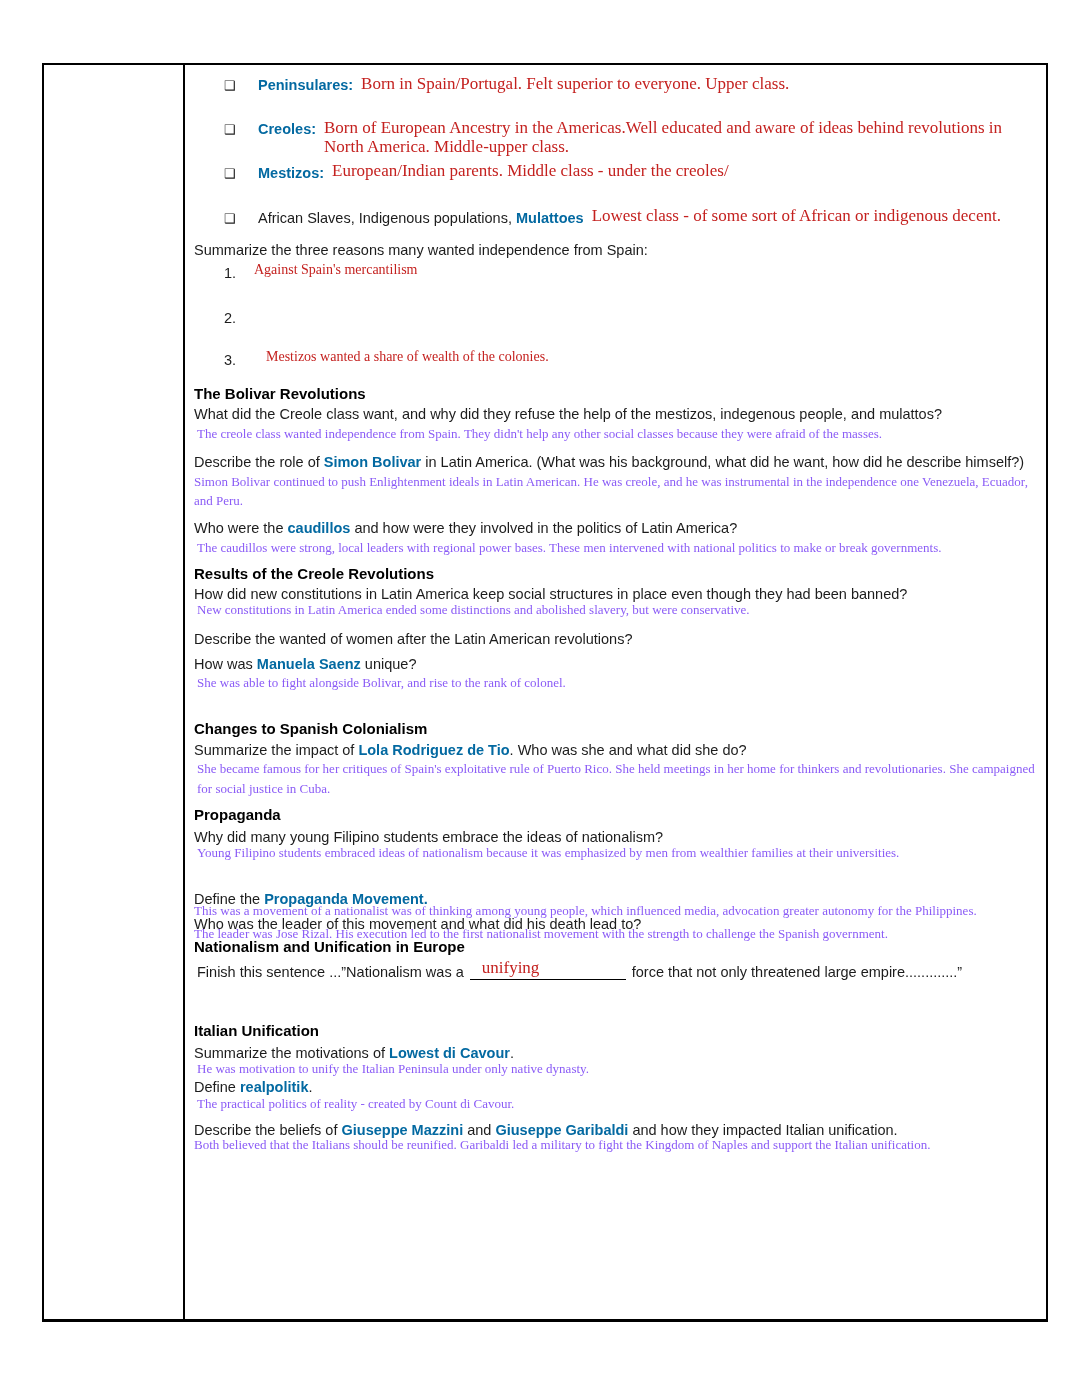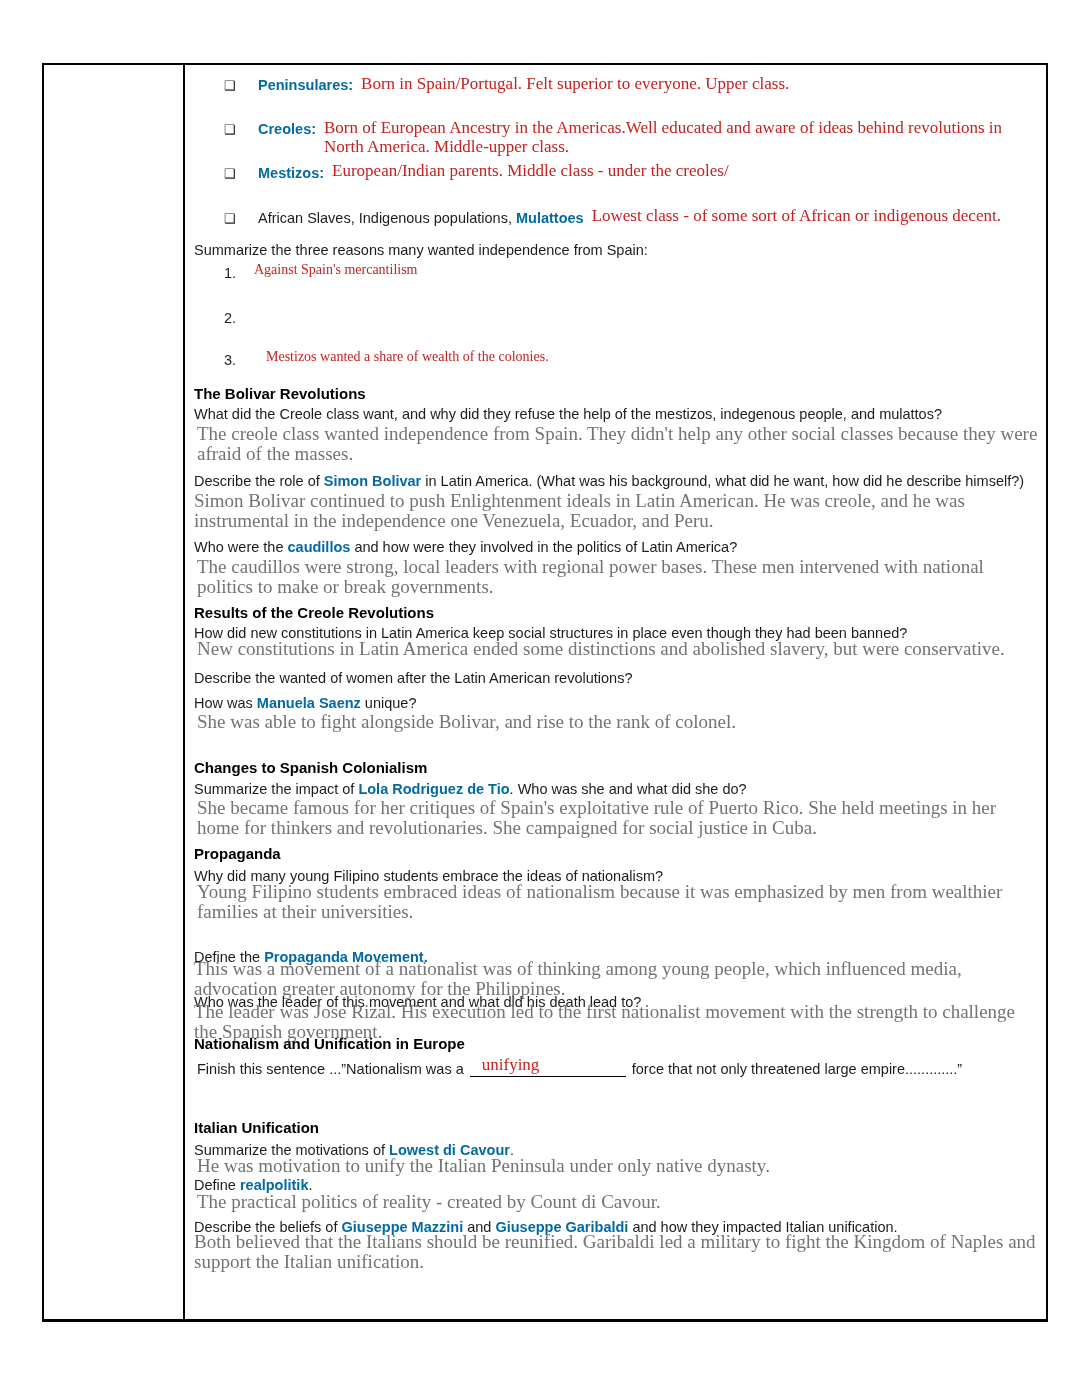--- a/index.html
+++ b/index.html
@@ -5,22 +5,22 @@
   html,body{margin:0;padding:0;background:#ffffff;}
   .page{position:relative;width:1080px;height:1397px;background:#ffffff;overflow:hidden;
         font-family:"Liberation Sans",sans-serif;color:#1c1c1c;}
   .doc-table{position:absolute;left:42px;top:63px;width:1002px;height:1254px;
              border:2px solid #000;border-bottom-width:3px;display:flex;background:#fff;}
   .left-col{width:139px;border-right:2px solid #000;flex-shrink:0;}
   .content{flex:1;padding:11px 5px 0 9px;font-size:14.5px;line-height:19.5px;overflow:visible;}
 
   .h{font-weight:bold;font-size:15px;line-height:20px;color:#000;}
   .q{font-size:14.5px;line-height:20px;color:#1c1c1c;}
-  .ans{font-family:"Liberation Serif","DejaVu Serif",serif;font-size:19px;line-height:19.5px;
-       color:#737373;padding-left:3px;}
+  .ans{font-family:"Liberation Serif","DejaVu Serif",serif;font-size:13px;line-height:19.5px;
+       color:#8b5cf6;padding-left:3px;}
 
   .chk-item{display:flex;align-items:flex-start;}
   .chk{margin-left:30px;width:16px;margin-right:18px;font-size:13px;color:#1c1c1c;flex-shrink:0;line-height:19px;}
   .chk-text{white-space:nowrap;font-size:14.5px;line-height:19px;flex-shrink:0;}
   .chk-ans{flex:1;margin-left:8px;margin-top:-2.5px;font-family:"Liberation Serif","DejaVu Serif",serif;
            font-size:17px;line-height:19.5px;color:#c4211f;}
 
   .num-item{display:flex;align-items:flex-start;}
   .num{margin-left:30px;width:20px;flex-shrink:0;padding-top:4px;font-size:14.5px;}
   .num-ans{flex:1;margin-left:10px;font-family:"Liberation Serif","DejaVu Serif",serif;

